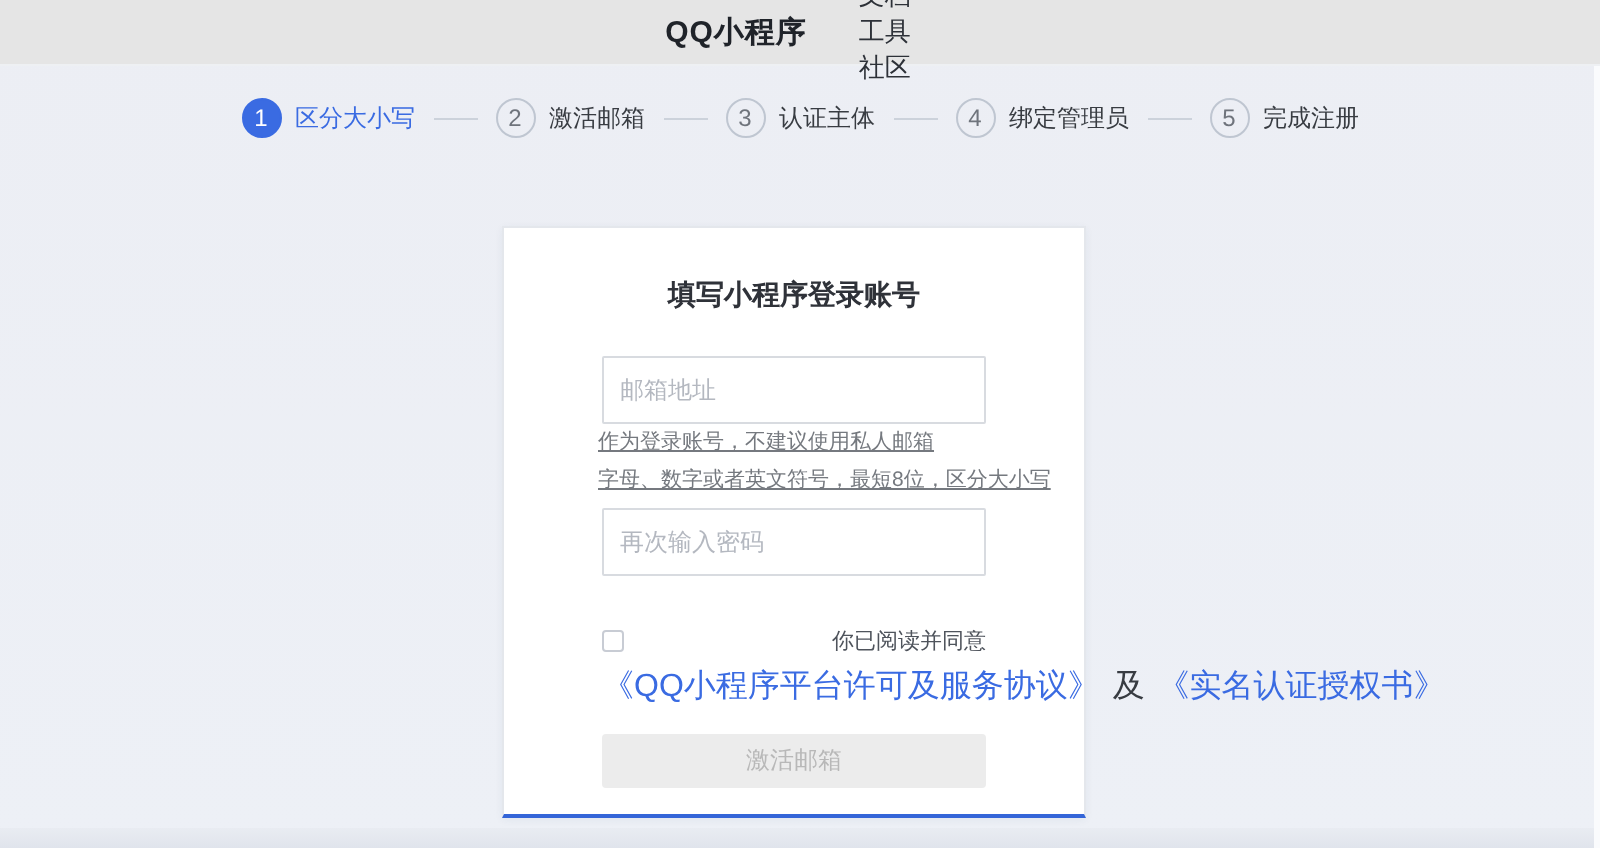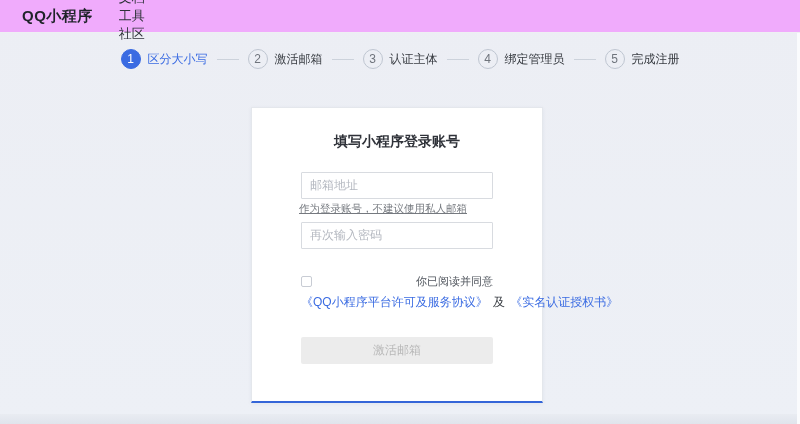--- a/index.html
+++ b/index.html
@@ -7,24 +7,24 @@
   body {
     font-family: "Liberation Sans", "DejaVu Sans", sans-serif;
     background: linear-gradient(180deg, #eceef4 0%, #edf0f6 100%);
     position: relative;
     color: #333;
   }
 
   
   header {
     height: 33px;
-    background: #f0abfc;
-    display: flex;
-    align-items: center;
-    justify-content: flex-start;
+    background: #e5e5e5;
+    display: flex;
+    align-items: center;
+    justify-content: center;
     padding: 0 34px 0 22px;
     border-bottom: 1px solid #eef0f3;
   }
   .logo {
     font-size: 15px;
     font-weight: 600;
     color: #1f2329;
     letter-spacing: 0.5px;
     cursor: pointer;
   }
@@ -74,41 +74,41 @@
   .connector {
     width: 22px; height: 1px;
     background: #ccd2db;
     margin: 0 9px;
     flex: none;
   }
 
   
   .card {
     position: absolute;
-    left: 251px; top: 107px;
+    left: 251px; top: 113px;
     width: 292px; height: 296px;
     background: #ffffff;
     border: 1px solid #e4e7ec;
     border-bottom: 2px solid var(--card-bottom-border, #3465d8);
     box-shadow: 0 1px 4px rgba(40, 60, 100, 0.06);
   }
   .card-title {
     margin-top: 25px;
     text-align: center;
     font-size: 14px;
     font-weight: 700;
     color: #2f3239;
   }
   .form-body {
     width: 192px;
     margin: 21px auto 0;
   }
   .field input {
     width: 100%;
-    height: 27px;
+    height: 34px;
     border: 1px solid #d8dbe0;
     border-radius: 1px;
     padding: 0 8px;
     font-size: 12px;
     color: #000000;
     outline: none;
     background: #fff;
     font-family: Liberation Serif, serif;
   }
   .field input::placeholder { color: #b4b8c0; opacity: 1; }
@@ -136,23 +136,23 @@
     border-radius: 2px;
     background: #fff;
     margin-right: 8px;
     cursor: pointer;
     flex: none;
   }
   .agree-label { font-size: 11px; color: #4f545c; }
 
   .links-row {
     text-align: center;
-    font-size: 12px;
+    font-size: 16px;
     white-space: nowrap;
-    margin-bottom: 26px;
+    margin-bottom: 13px;
     color: #383c42;
   }
   .links-row a {
     color: var(--accent, #3a6be2);
     text-decoration: none;
     cursor: pointer;
   }
   .links-row .conj { margin: 0 2px; }
 
   .submit {
@@ -222,20 +222,21 @@
 </div>
 
 <main class="card">
   <h1 class="card-title">填写小程序登录账号</h1>
   <div class="form-body">
     <div class="field with-hint">
       <input type="text" placeholder="邮箱地址" style="">
       <div class="hint">作为登录账号，不建议使用私人邮箱</div>
     </div>
     <div class="field with-hint">
+      <div class="hint">字母、数字或者英文符号，最短8位，区分大小写</div>
     </div>
     <div class="field last">
       <input type="password" placeholder="再次输入密码" style="">
     </div>
 
     <div class="agree-row">
       <span class="checkbox"></span>
       <span class="agree-label">你已阅读并同意</span>
     </div>
     <div class="links-row">

